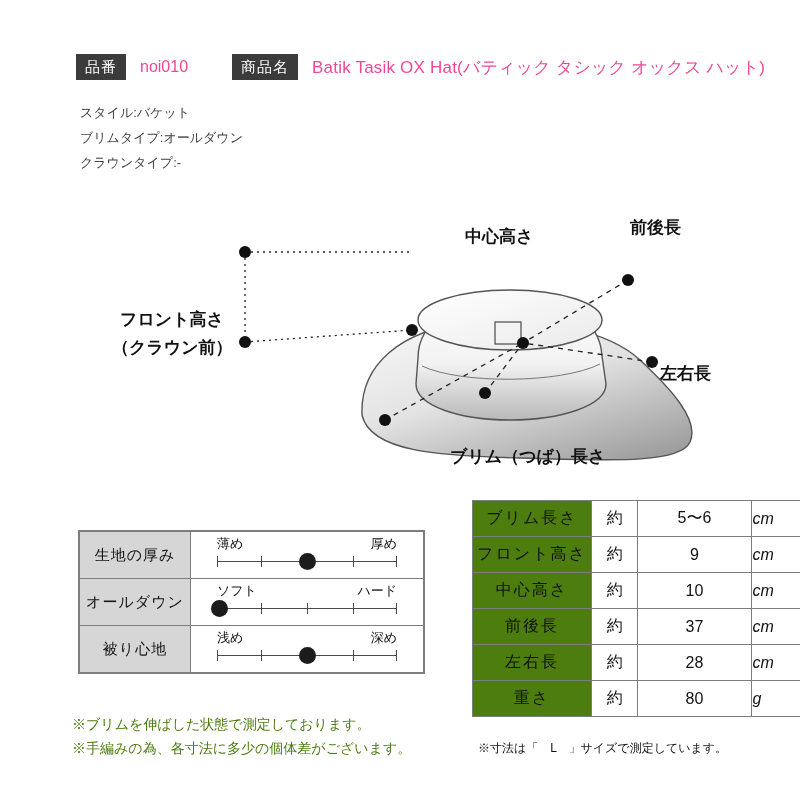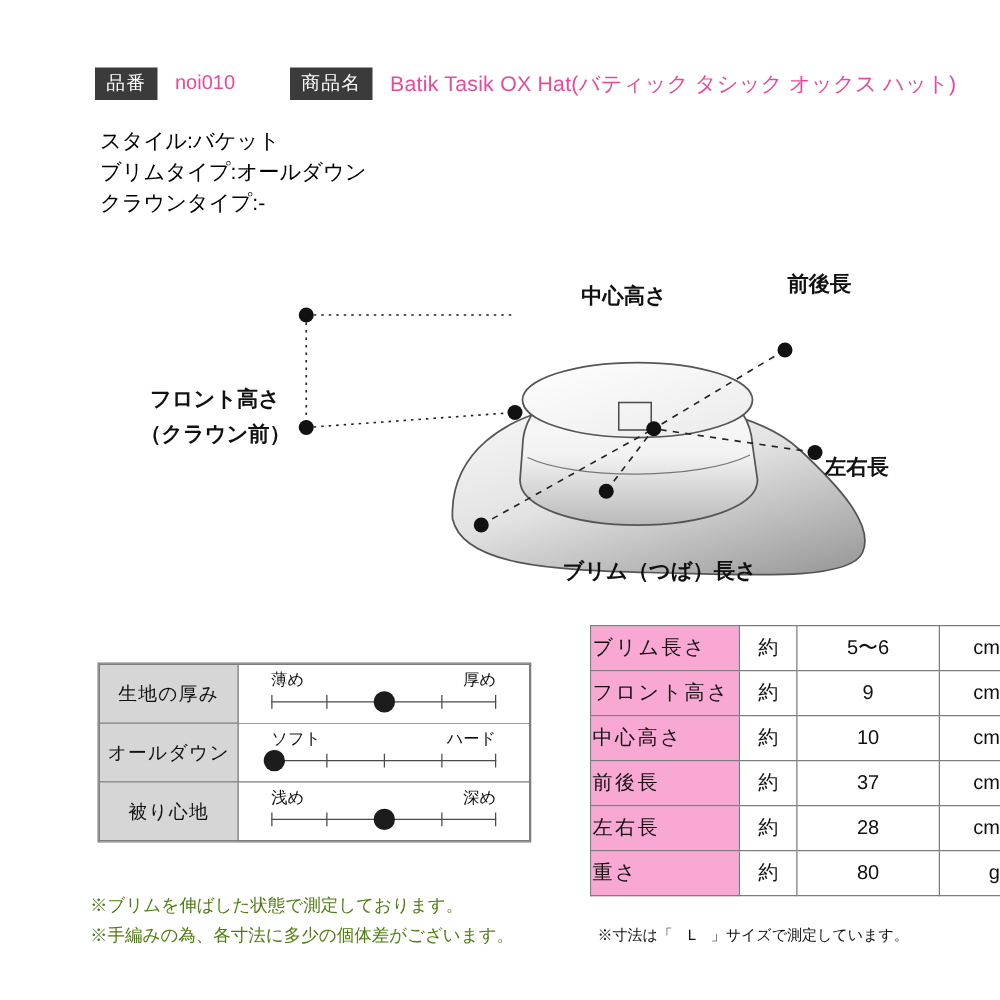--- a/index.html
+++ b/index.html
@@ -52,23 +52,23 @@
   }
   .gap {
     width: 44px;
   }
 
   
   .spec-lines {
     position: absolute;
     left: 40px;
     top: 100px;
-    font-size: 17px;
+    font-size: 13px;
     line-height: 25px;
-    color: #000000;
+    color: #404040;
   }
 
   
   .illustration {
     position: absolute;
     left: 0px;
     top: 170px;
     width: 800px;
     height: 320px;
   }
@@ -159,40 +159,41 @@
     border-collapse: collapse;
     width: 330px;
   }
   table.meas td {
     border: 1px solid #7d7d7d;
     height: 33px;
     font-size: 16px;
     color: #111;
   }
   td.mlabel {
-    background: #f9a8d4;
+    background: #4d7c0f;
     width: 118px;
-    text-align: left;
+    text-align: center;
     letter-spacing: 2px;
     font-size: 15px;
   }
   td.mapprox {
     width: 44px;
     text-align: center;
     font-size: 14px;
   }
   td.mval {
     text-align: center;
     font-size: 18px;
     width: 112px;
   }
   td.munit {
-    text-align: right;
+    text-align: left;
     font-size: 14px;
     width: 48px;
+    font-style: italic;
   }
 
   
   .notes-left {
     position: absolute;
     left: 32px;
     top: 712px;
     font-size: 14px;
     line-height: 24px;
     color: #4d7c0f;

